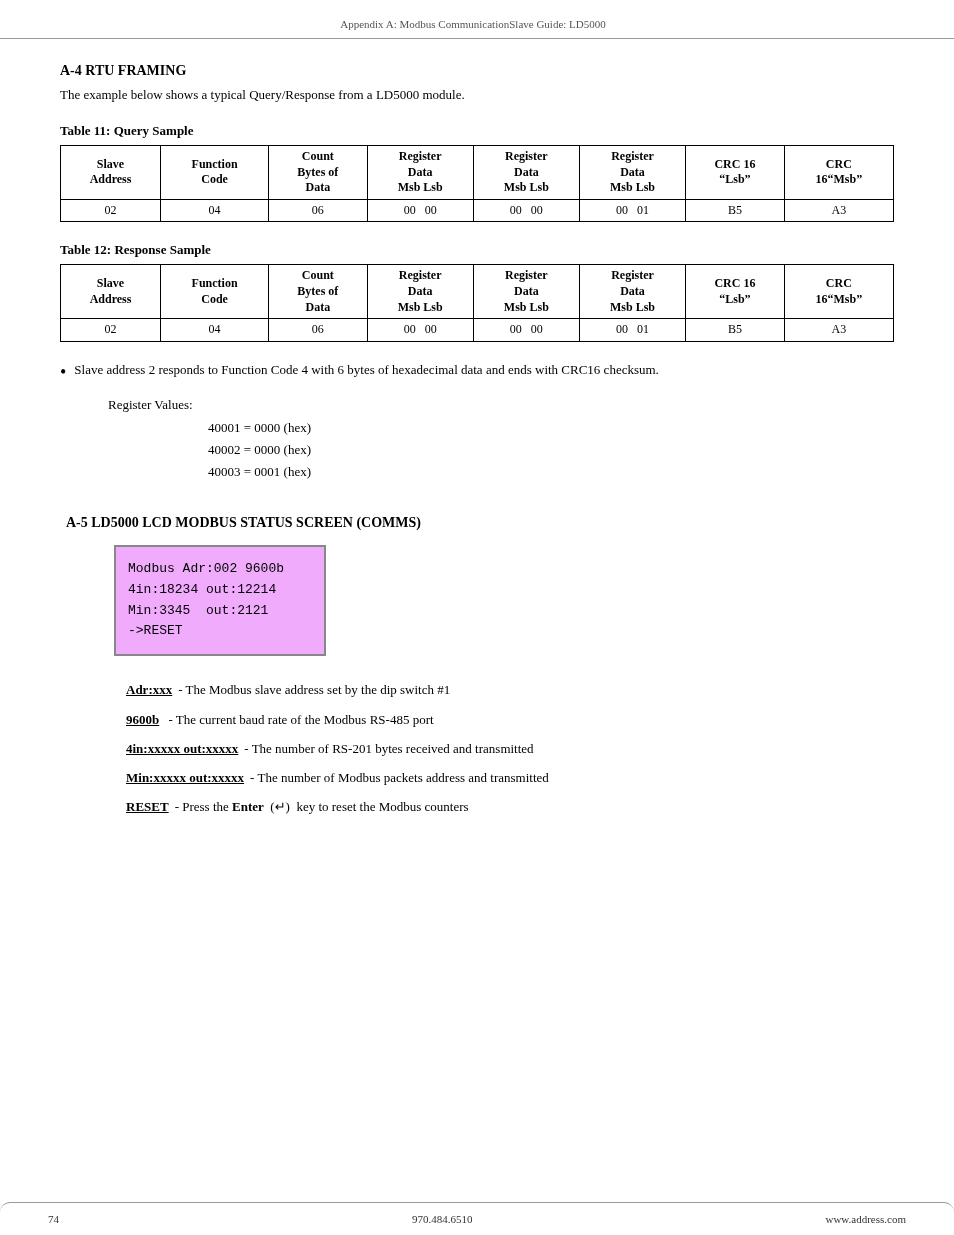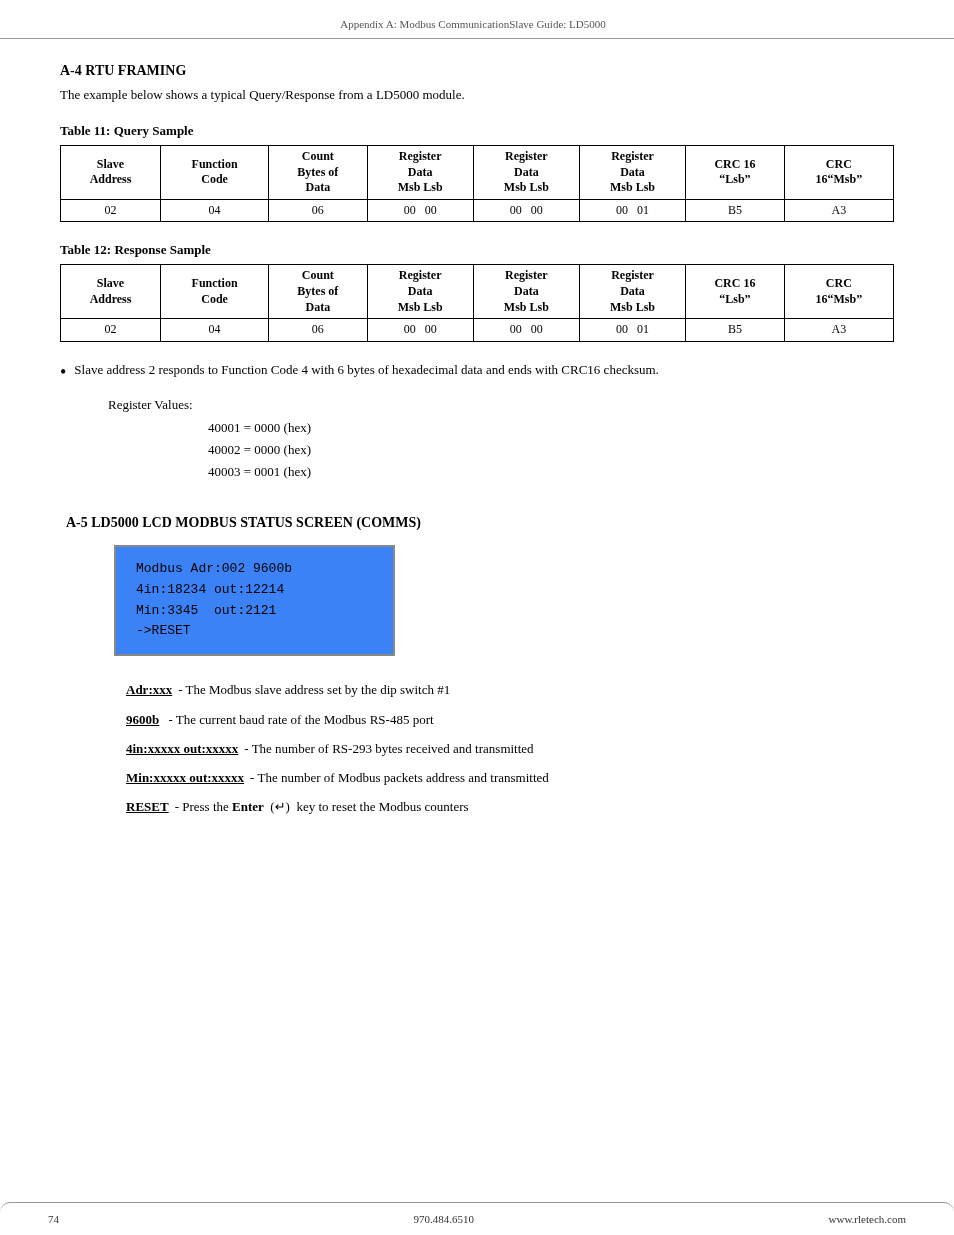--- a/index.html
+++ b/index.html
@@ -109,27 +109,27 @@
       font-size: 13px;
       line-height: 1.7;
     }
     
     .section-a5 {
       margin-top: 32px;
       margin-left: 6px;
     }
     
     .lcd-display {
-      background: #3b82f6;
+      background: #f0abfc;
       border: 2px solid #888;
       font-family: "Courier New", Courier, monospace;
       font-size: 13px;
       color: #000;
-      padding: 12px 20px;
-      width: 281px;
+      padding: 12px 12px;
+      width: 212px;
       margin: 14px 0 20px 48px;
       line-height: 1.6;
     }
     
     .desc-list {
       margin-left: 60px;
       font-size: 13px;
       line-height: 2.1;
     }
     .desc-item {
@@ -249,34 +249,34 @@
         <div class="desc-item">
           <span class="desc-key">Adr:xxx</span>
           <span class="desc-val">- The Modbus slave address set by the dip switch #1</span>
         </div>
         <div class="desc-item">
           <span class="desc-key">9600b</span>
           <span class="desc-val">&nbsp;- The current baud rate of the Modbus RS-485 port</span>
         </div>
         <div class="desc-item">
           <span class="desc-key">4in:xxxxx out:xxxxx</span>
-          <span class="desc-val">- The number of RS-293 bytes received and transmitted</span>
+          <span class="desc-val">- The number of RS-201 bytes received and transmitted</span>
         </div>
         <div class="desc-item">
           <span class="desc-key">Min:xxxxx out:xxxxx</span>
           <span class="desc-val">- The number of Modbus packets address and transmitted</span>
         </div>
         <div class="desc-item">
           <span class="desc-key">RESET</span>
           <span class="desc-val">- Press the <strong>Enter</strong>&nbsp; (↵)&nbsp; key to reset the Modbus counters</span>
         </div>
       </div>
     </div>
 
   </div>
 
   <div class="page-footer">
     <span>74</span>
     <span>970.484.6510</span>
-    <span>www.rletech.com</span>
+    <span>www.address.com</span>
   </div>
 
 </div>
 
 </body></html>

